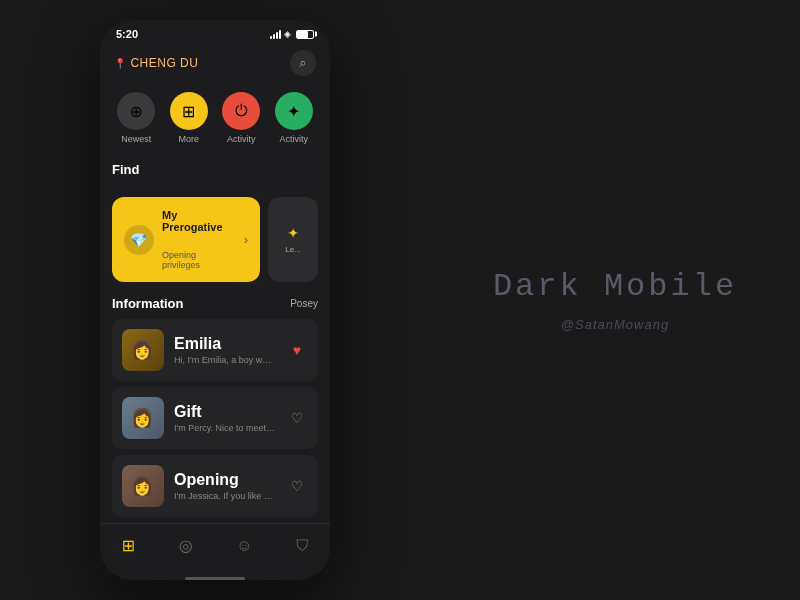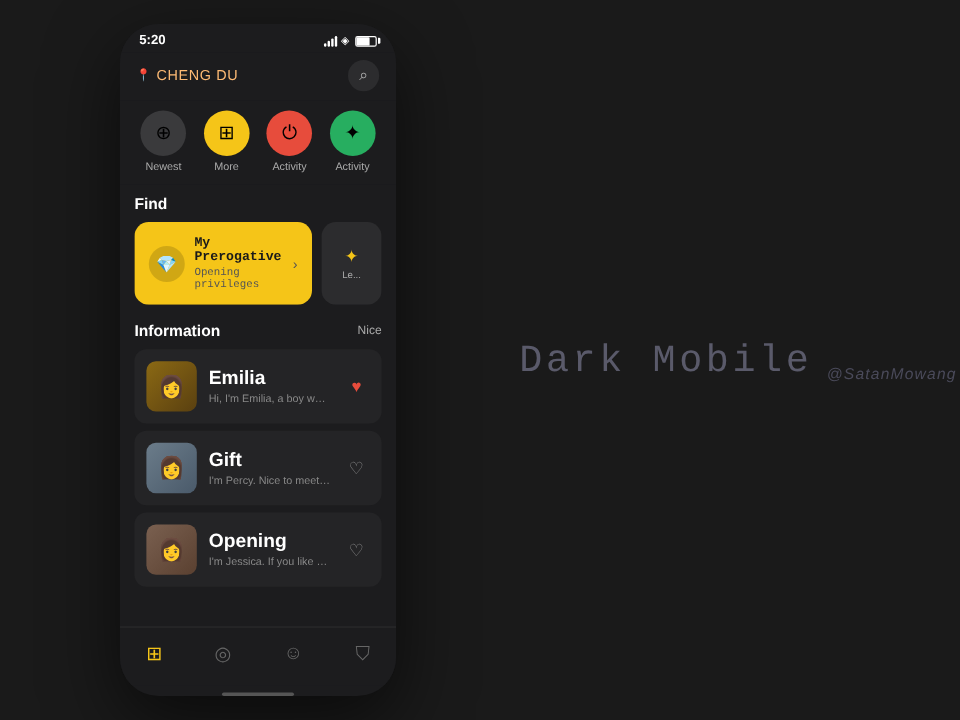--- a/index.html
+++ b/index.html
@@ -176,21 +176,21 @@
 
     
     .find-section {
       padding: 8px 12px 6px;
       background: #1c1c1e;
     }
     .find-title {
       font-size: 13px;
       font-weight: 600;
       color: #fff;
-      margin-bottom: 8px;
+      margin-bottom: 20px;
     }
     .find-cards {
       display: flex;
       gap: 8px;
       overflow: hidden;
     }
     .find-card-main {
       flex: 1;
       background: #f5c518;
       border-radius: 12px;
@@ -207,31 +207,30 @@
       background: rgba(0,0,0,0.15);
       border-radius: 50%;
       display: flex;
       align-items: center;
       justify-content: center;
       font-size: 14px;
       flex-shrink: 0;
     }
     .find-card-text {
       flex: 1;
-      font-family: Liberation Mono, monospace;
     }
     .find-card-title {
       font-size: 11px;
       font-weight: 700;
       color: #1a1a1a;
     }
     .find-card-sub {
       font-size: 9px;
       color: #555;
-      margin-top: 1px;
+      margin-top: 17px;
     }
     .find-card-arrow {
       font-size: 12px;
       color: #555;
     }
     .find-card-secondary {
       width: 50px;
       background: #2c2c2e;
       border-radius: 12px;
       display: flex;
@@ -376,22 +375,22 @@
       background: #555;
       border-radius: 2px;
       margin: 6px auto 0;
       display: block;
     }
 
     
     .branding-area {
       flex: 1;
       display: flex;
-      flex-direction: row;
-      align-items: flex-end;
+      flex-direction: column;
+      align-items: center;
       justify-content: center;
       gap: 12px;
     }
     .brand-title {
       font-size: 32px;
       font-weight: 300;
       color: #5a5a6a;
       letter-spacing: 3px;
       font-family: 'Courier New', monospace;
     }
@@ -470,21 +469,21 @@
           <div class="find-card-secondary">
             <span class="sec-icon">✦</span>
             <span class="sec-label">Le...</span>
           </div>
         </div>
       </div>
 
       <div class="info-section">
         <div class="info-header">
           <span class="info-title">Information</span>
-          <span class="more-btn">Nice</span>
+          <span class="more-btn">Posey</span>
         </div>
 
         <div class="profile-card">
           <div class="profile-avatar avatar-emilia">
             <div class="avatar-face">👩</div>
           </div>
           <div class="profile-info">
             <div class="profile-name">Emilia</div>
             <div class="profile-desc">Hi, I'm Emilia, a boy who loves sports. If you like me</div>
           </div>

